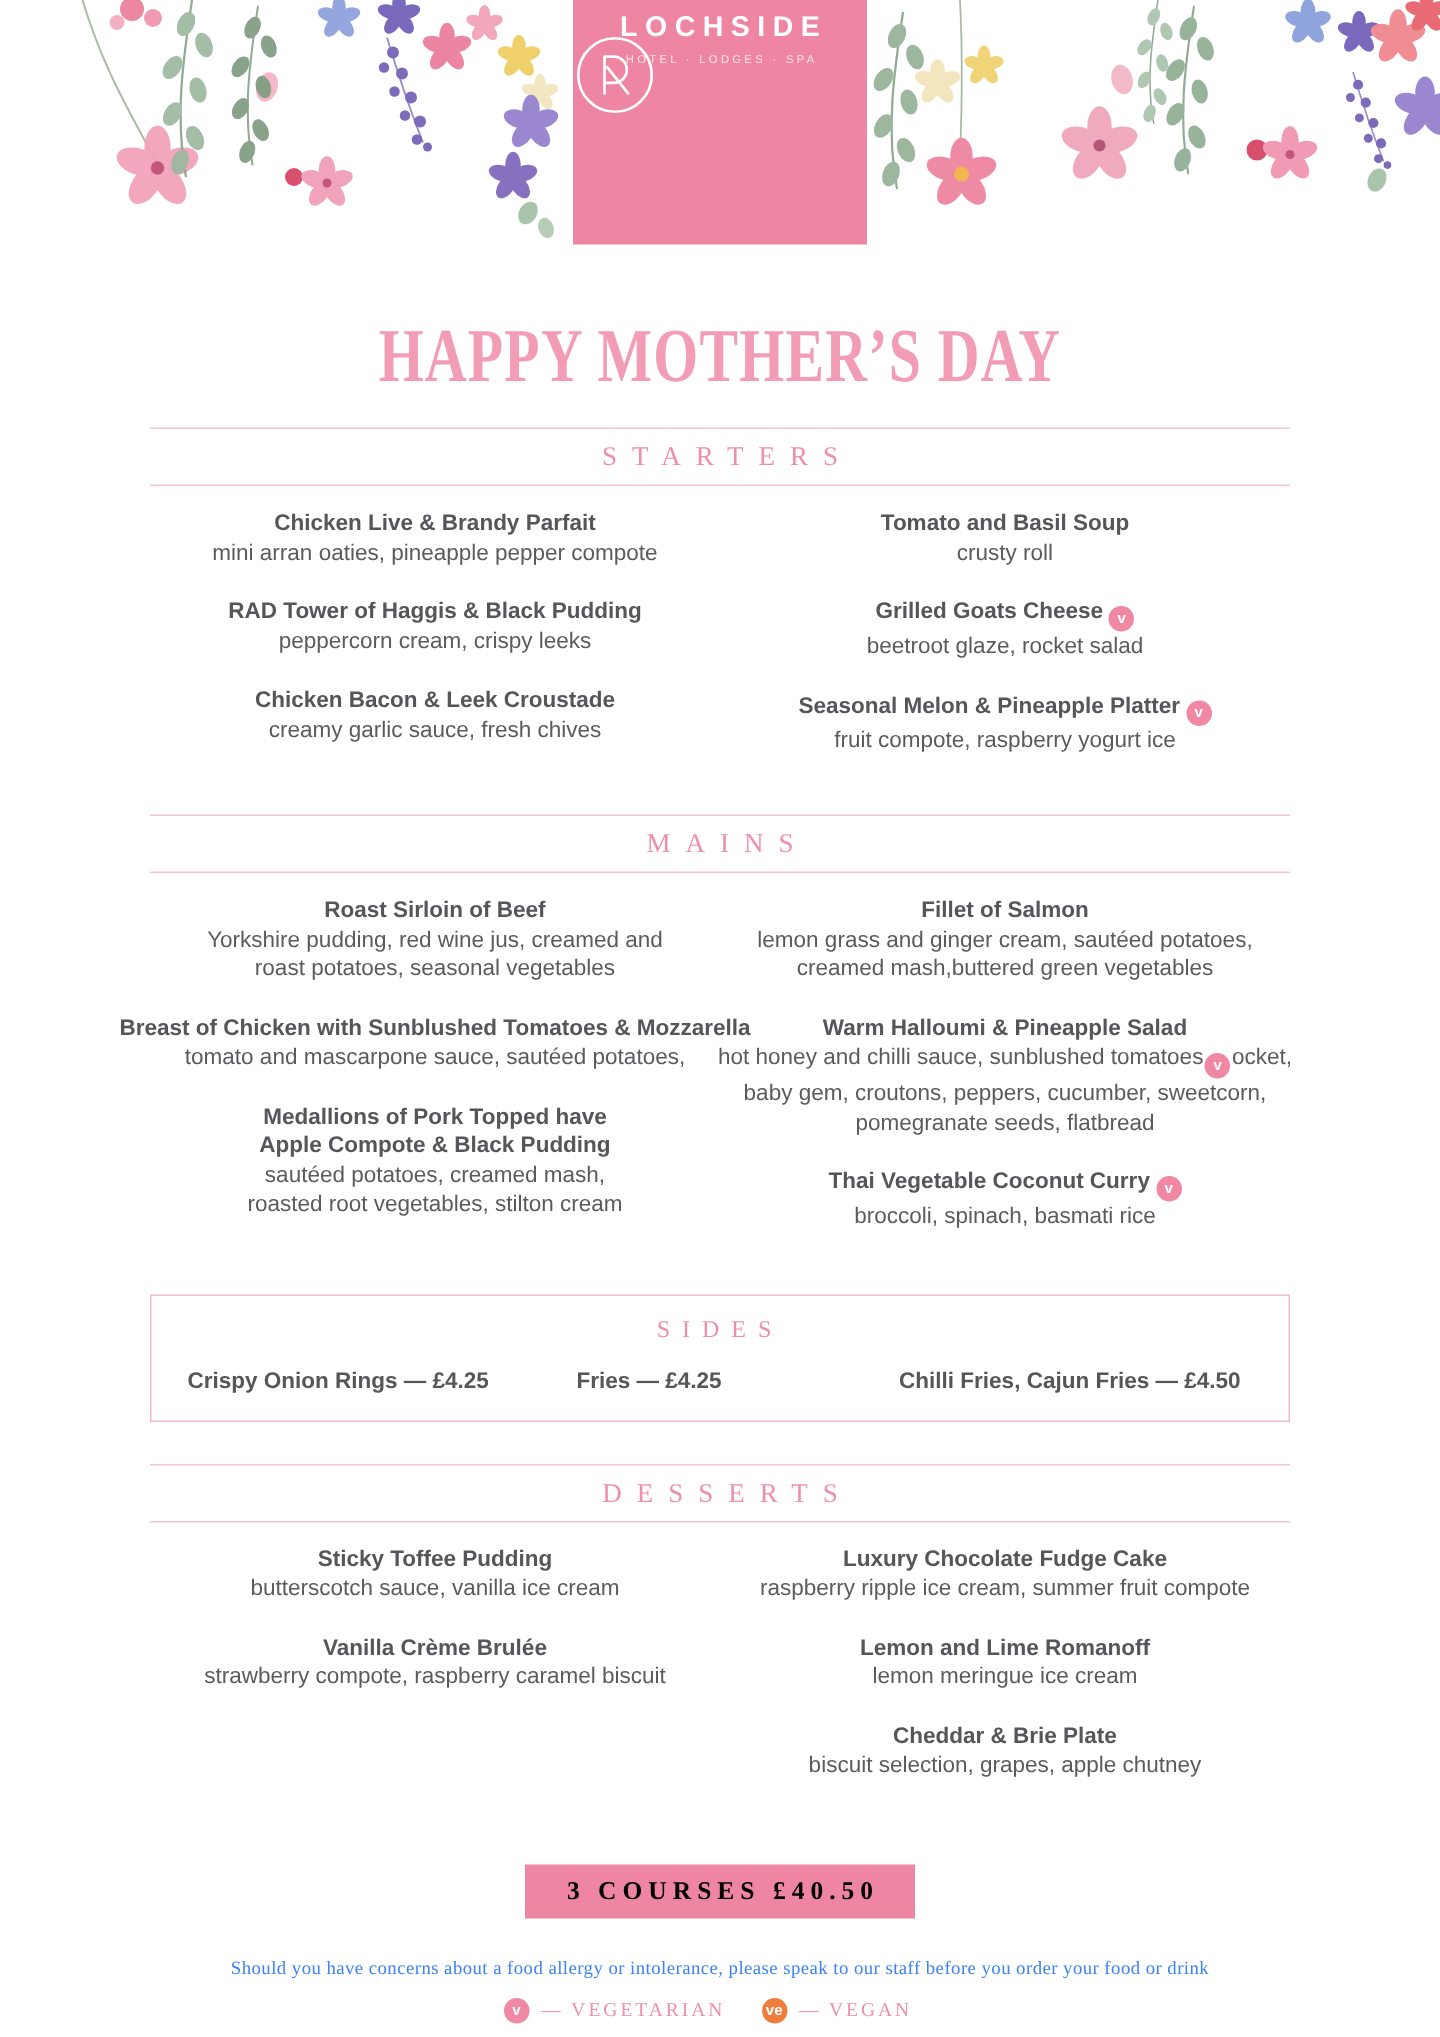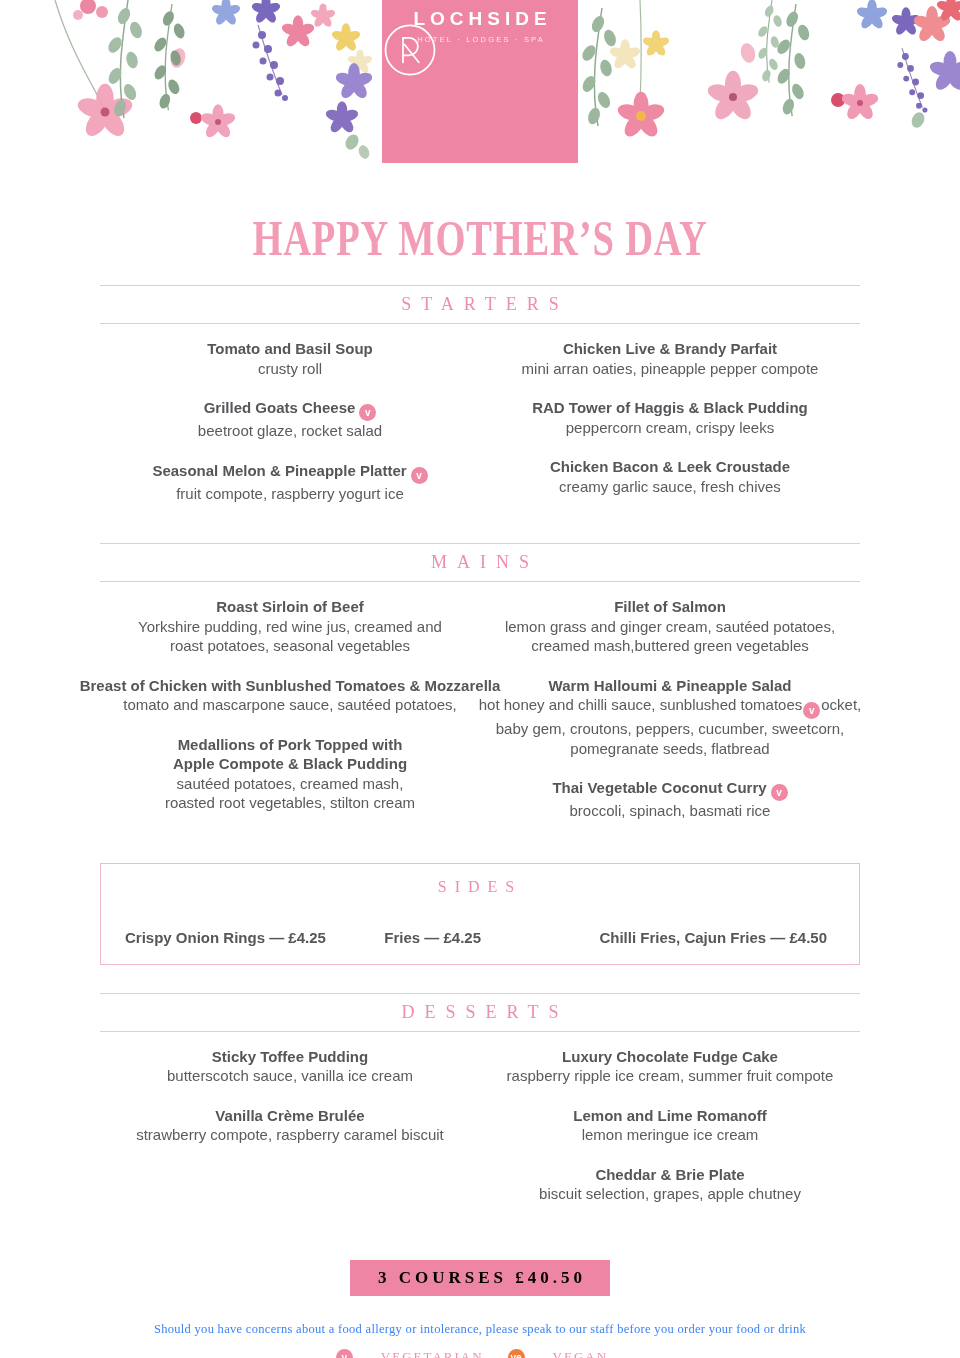--- a/index.html
+++ b/index.html
@@ -57,21 +57,21 @@
   .badge.inline { margin:0 1px; vertical-align:-4px; }
   .badge.vegan { background:#ef7e3c; }
   
   .sides-box {
     margin-top:22px; border:1px solid #f3b9cc; padding:14px 32px 18px 24px;
   }
   .sides-heading {
     text-align:center; font-family:"Liberation Serif", serif; font-size:16px;
     color:#ef8eaa; letter-spacing:8px; text-indent:8px; font-weight:normal;
   }
-  .sides-row { display:flex; justify-content:space-between; margin-top:33px; }
+  .sides-row { display:flex; justify-content:space-between; margin-top:16px; }
   .sides-item { font-weight:bold; font-size:15px; color:#555659; white-space:nowrap; }
   .sides-row .sides-item:nth-child(2) { margin-right:60px; }
   
   .offer-wrap { text-align:center; margin-top:36px; }
   .offer-button {
     display:inline-block; background:#ee86a3; color:#000000;
     font-family:"Liberation Serif", serif; font-weight:bold; font-size:17px;
     letter-spacing:4px; text-indent:4px; padding:8px 24px;
   }
   
@@ -192,62 +192,62 @@
   </div>
 
   <div class="title">HAPPY MOTHER’S DAY</div>
 
   <div class="content">
 
     <div class="section-heading">STARTERS</div>
     <div class="two-col">
       <div class="col">
         <div class="item">
+          <div class="item-name">Chicken Live &amp; Brandy Parfait</div>
+          <div class="item-desc">mini arran oaties, pineapple pepper compote</div>
+        </div>
+        <div class="item">
+          <div class="item-name">RAD Tower of Haggis &amp; Black Pudding</div>
+          <div class="item-desc">peppercorn cream, crispy leeks</div>
+        </div>
+        <div class="item">
+          <div class="item-name">Chicken Bacon &amp; Leek Croustade</div>
+          <div class="item-desc">creamy garlic sauce, fresh chives</div>
+        </div>
+      </div>
+      <div class="col">
+        <div class="item">
           <div class="item-name">Tomato and Basil Soup</div>
           <div class="item-desc">crusty roll</div>
         </div>
         <div class="item">
           <div class="item-name"><span>Grilled Goats Cheese</span><span class="badge">v</span></div>
           <div class="item-desc">beetroot glaze, rocket salad</div>
         </div>
         <div class="item">
           <div class="item-name"><span>Seasonal Melon &amp; Pineapple Platter</span><span class="badge">v</span></div>
           <div class="item-desc">fruit compote, raspberry yogurt ice</div>
-        </div>
-      </div>
-      <div class="col">
-        <div class="item">
-          <div class="item-name">Chicken Live &amp; Brandy Parfait</div>
-          <div class="item-desc">mini arran oaties, pineapple pepper compote</div>
-        </div>
-        <div class="item">
-          <div class="item-name">RAD Tower of Haggis &amp; Black Pudding</div>
-          <div class="item-desc">peppercorn cream, crispy leeks</div>
-        </div>
-        <div class="item">
-          <div class="item-name">Chicken Bacon &amp; Leek Croustade</div>
-          <div class="item-desc">creamy garlic sauce, fresh chives</div>
         </div>
       </div>
     </div>
 
     <div class="section-heading">MAINS</div>
     <div class="two-col">
       <div class="col">
         <div class="item">
           <div class="item-name">Roast Sirloin of Beef</div>
           <div class="item-desc">Yorkshire pudding, red wine jus, creamed and</div>
           <div class="item-desc">roast potatoes, seasonal vegetables</div>
         </div>
         <div class="item">
           <div class="item-name">Breast of Chicken with Sunblushed Tomatoes &amp; Mozzarella</div>
           <div class="item-desc">tomato and mascarpone sauce, sautéed potatoes,</div>
         </div>
         <div class="item">
-          <div class="item-name">Medallions of Pork Topped with</div>
+          <div class="item-name">Medallions of Pork Topped have</div>
           <div class="item-name">Apple Compote &amp; Black Pudding</div>
           <div class="item-desc">sautéed potatoes, creamed mash,</div>
           <div class="item-desc">roasted root vegetables, stilton cream</div>
         </div>
       </div>
       <div class="col">
         <div class="item">
           <div class="item-name">Fillet of Salmon</div>
           <div class="item-desc">lemon grass and ginger cream, sautéed potatoes,</div>
           <div class="item-desc">creamed mash,buttered green vegetables</div>

